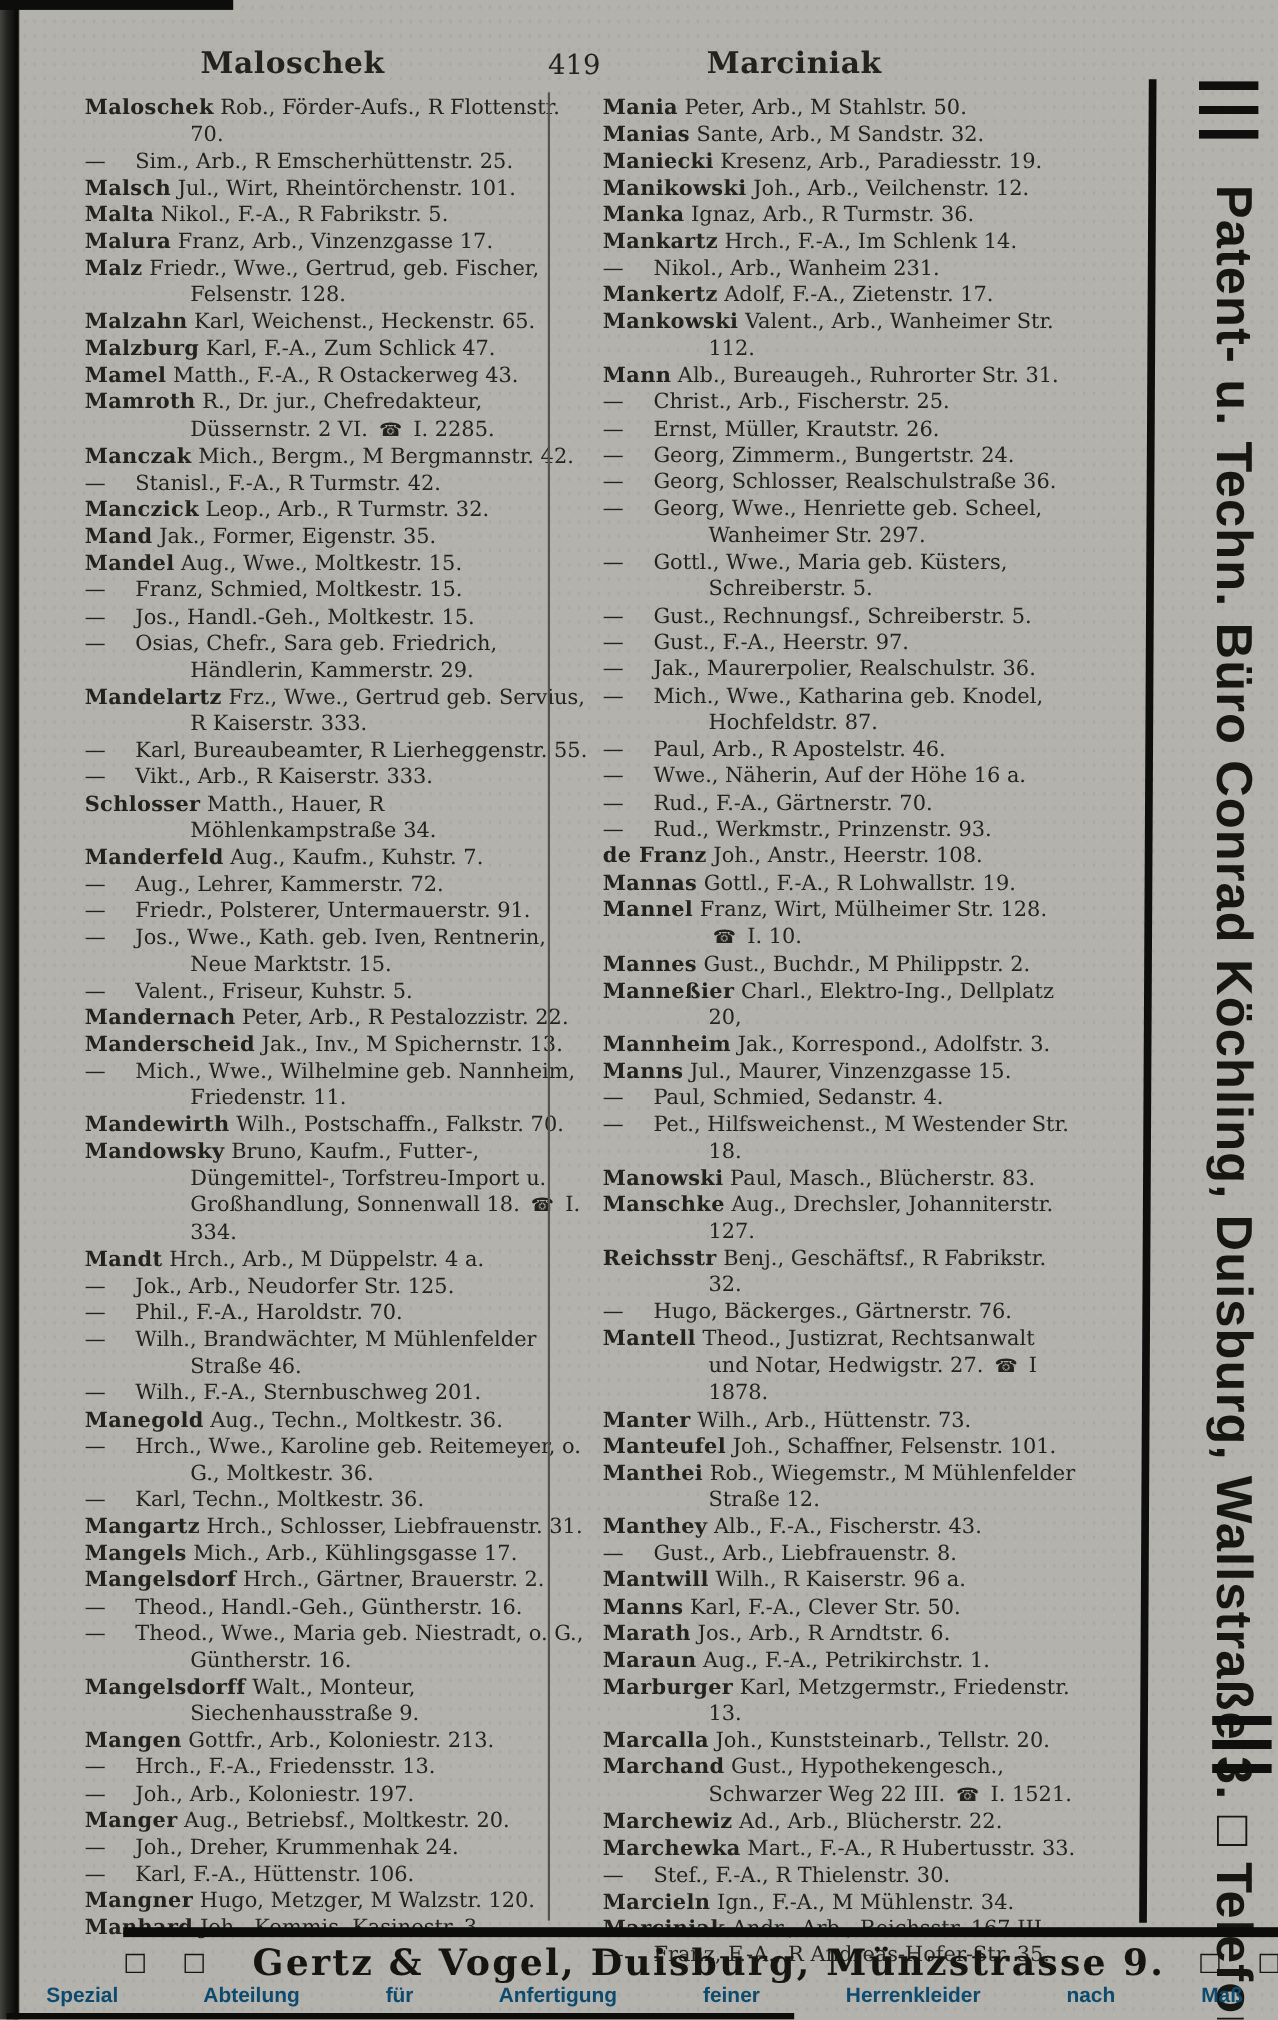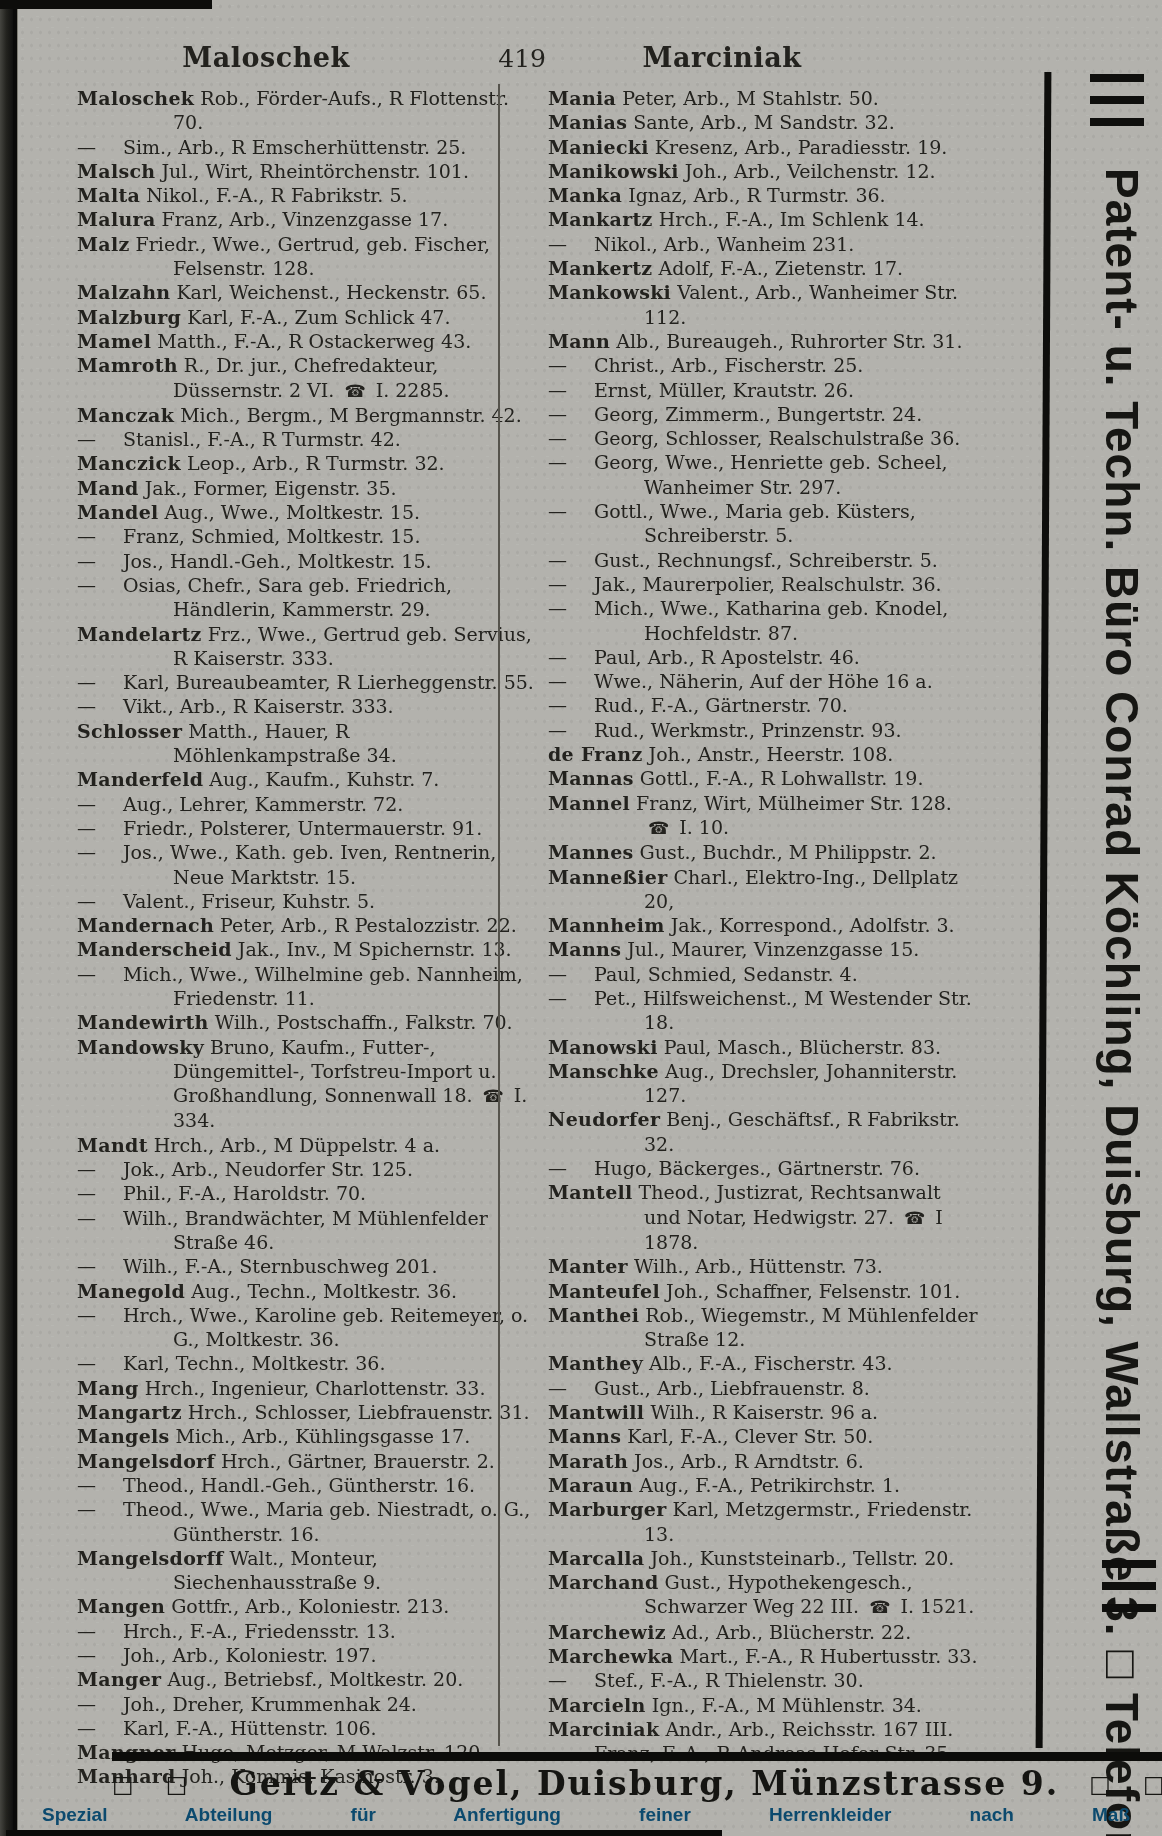--- a/index.html
+++ b/index.html
@@ -102,21 +102,20 @@
     <div class="entry"><span class="surname">Mandewirth</span> Wilh., Postschaffn., Falkstr. 70.</div>
     <div class="entry"><span class="surname">Mandowsky</span> Bruno, Kaufm., Futter-, Düngemittel-, Torfstreu-Import u. Großhandlung, Sonnenwall 18. <span class="tel">☎</span> I. 334.</div>
     <div class="entry"><span class="surname">Mandt</span> Hrch., Arb., M Düppelstr. 4 a.</div>
     <div class="entry"><span class="dash">—</span>Jok., Arb., Neudorfer Str. 125.</div>
     <div class="entry"><span class="dash">—</span>Phil., F.-A., Haroldstr. 70.</div>
     <div class="entry"><span class="dash">—</span>Wilh., Brandwächter, M Mühlenfelder Straße 46.</div>
     <div class="entry"><span class="dash">—</span>Wilh., F.-A., Sternbuschweg 201.</div>
     <div class="entry"><span class="surname">Manegold</span> Aug., Techn., Moltkestr. 36.</div>
     <div class="entry"><span class="dash">—</span>Hrch., Wwe., Karoline geb. Reitemeyer, o. G., Moltkestr. 36.</div>
     <div class="entry"><span class="dash">—</span>Karl, Techn., Moltkestr. 36.</div>
-    <div class="entry"><span class="surname">Mang</span> Hrch., Ingenieur, Charlottenstr. 33.</div>
     <div class="entry"><span class="surname">Mangartz</span> Hrch., Schlosser, Liebfrauenstr. 31.</div>
     <div class="entry"><span class="surname">Mangels</span> Mich., Arb., Kühlingsgasse 17.</div>
     <div class="entry"><span class="surname">Mangelsdorf</span> Hrch., Gärtner, Brauerstr. 2.</div>
     <div class="entry"><span class="dash">—</span>Theod., Handl.-Geh., Güntherstr. 16.</div>
     <div class="entry"><span class="dash">—</span>Theod., Wwe., Maria geb. Niestradt, o. G., Güntherstr. 16.</div>
     <div class="entry"><span class="surname">Mangelsdorff</span> Walt., Monteur, Siechenhausstraße 9.</div>
     <div class="entry"><span class="surname">Mangen</span> Gottfr., Arb., Koloniestr. 213.</div>
     <div class="entry"><span class="dash">—</span>Hrch., F.-A., Friedensstr. 13.</div>
     <div class="entry"><span class="dash">—</span>Joh., Arb., Koloniestr. 197.</div>
     <div class="entry"><span class="surname">Manger</span> Aug., Betriebsf., Moltkestr. 20.</div>
@@ -137,38 +136,39 @@
     <div class="entry"><span class="surname">Mankertz</span> Adolf, F.-A., Zietenstr. 17.</div>
     <div class="entry"><span class="surname">Mankowski</span> Valent., Arb., Wanheimer Str. 112.</div>
     <div class="entry"><span class="surname">Mann</span> Alb., Bureaugeh., Ruhrorter Str. 31.</div>
     <div class="entry"><span class="dash">—</span>Christ., Arb., Fischerstr. 25.</div>
     <div class="entry"><span class="dash">—</span>Ernst, Müller, Krautstr. 26.</div>
     <div class="entry"><span class="dash">—</span>Georg, Zimmerm., Bungertstr. 24.</div>
     <div class="entry"><span class="dash">—</span>Georg, Schlosser, Realschulstraße 36.</div>
     <div class="entry"><span class="dash">—</span>Georg, Wwe., Henriette geb. Scheel, Wanheimer Str. 297.</div>
     <div class="entry"><span class="dash">—</span>Gottl., Wwe., Maria geb. Küsters, Schreiberstr. 5.</div>
     <div class="entry"><span class="dash">—</span>Gust., Rechnungsf., Schreiberstr. 5.</div>
+    <div class="entry"><span class="dash">—</span>Gust., F.-A., Heerstr. 97.</div>
     <div class="entry"><span class="dash">—</span>Jak., Maurerpolier, Realschulstr. 36.</div>
     <div class="entry"><span class="dash">—</span>Mich., Wwe., Katharina geb. Knodel, Hochfeldstr. 87.</div>
     <div class="entry"><span class="dash">—</span>Paul, Arb., R Apostelstr. 46.</div>
     <div class="entry"><span class="dash">—</span>Wwe., Näherin, Auf der Höhe 16 a.</div>
     <div class="entry"><span class="dash">—</span>Rud., F.-A., Gärtnerstr. 70.</div>
     <div class="entry"><span class="dash">—</span>Rud., Werkmstr., Prinzenstr. 93.</div>
     <div class="entry"><span class="surname">de Franz</span> Joh., Anstr., Heerstr. 108.</div>
     <div class="entry"><span class="surname">Mannas</span> Gottl., F.-A., R Lohwallstr. 19.</div>
     <div class="entry"><span class="surname">Mannel</span> Franz, Wirt, Mülheimer Str. 128. <span class="tel">☎</span> I. 10.</div>
     <div class="entry"><span class="surname">Mannes</span> Gust., Buchdr., M Philippstr. 2.</div>
     <div class="entry"><span class="surname">Manneßier</span> Charl., Elektro-Ing., Dellplatz 20,</div>
     <div class="entry"><span class="surname">Mannheim</span> Jak., Korrespond., Adolfstr. 3.</div>
     <div class="entry"><span class="surname">Manns</span> Jul., Maurer, Vinzenzgasse 15.</div>
     <div class="entry"><span class="dash">—</span>Paul, Schmied, Sedanstr. 4.</div>
     <div class="entry"><span class="dash">—</span>Pet., Hilfsweichenst., M Westender Str. 18.</div>
     <div class="entry"><span class="surname">Manowski</span> Paul, Masch., Blücherstr. 83.</div>
     <div class="entry"><span class="surname">Manschke</span> Aug., Drechsler, Johanniterstr. 127.</div>
-    <div class="entry"><span class="surname">Neudorfer</span> Benj., Geschäftsf., R Fabrikstr. 32.</div>
+    <div class="entry"><span class="surname">Reichsstr</span> Benj., Geschäftsf., R Fabrikstr. 32.</div>
     <div class="entry"><span class="dash">—</span>Hugo, Bäckerges., Gärtnerstr. 76.</div>
     <div class="entry"><span class="surname">Mantell</span> Theod., Justizrat, Rechtsanwalt und Notar, Hedwigstr. 27. <span class="tel">☎</span> I 1878.</div>
     <div class="entry"><span class="surname">Manter</span> Wilh., Arb., Hüttenstr. 73.</div>
     <div class="entry"><span class="surname">Manteufel</span> Joh., Schaffner, Felsenstr. 101.</div>
     <div class="entry"><span class="surname">Manthei</span> Rob., Wiegemstr., M Mühlenfelder Straße 12.</div>
     <div class="entry"><span class="surname">Manthey</span> Alb., F.-A., Fischerstr. 43.</div>
     <div class="entry"><span class="dash">—</span>Gust., Arb., Liebfrauenstr. 8.</div>
     <div class="entry"><span class="surname">Mantwill</span> Wilh., R Kaiserstr. 96 a.</div>
     <div class="entry"><span class="surname">Manns</span> Karl, F.-A., Clever Str. 50.</div>
     <div class="entry"><span class="surname">Marath</span> Jos., Arb., R Arndtstr. 6.</div>

